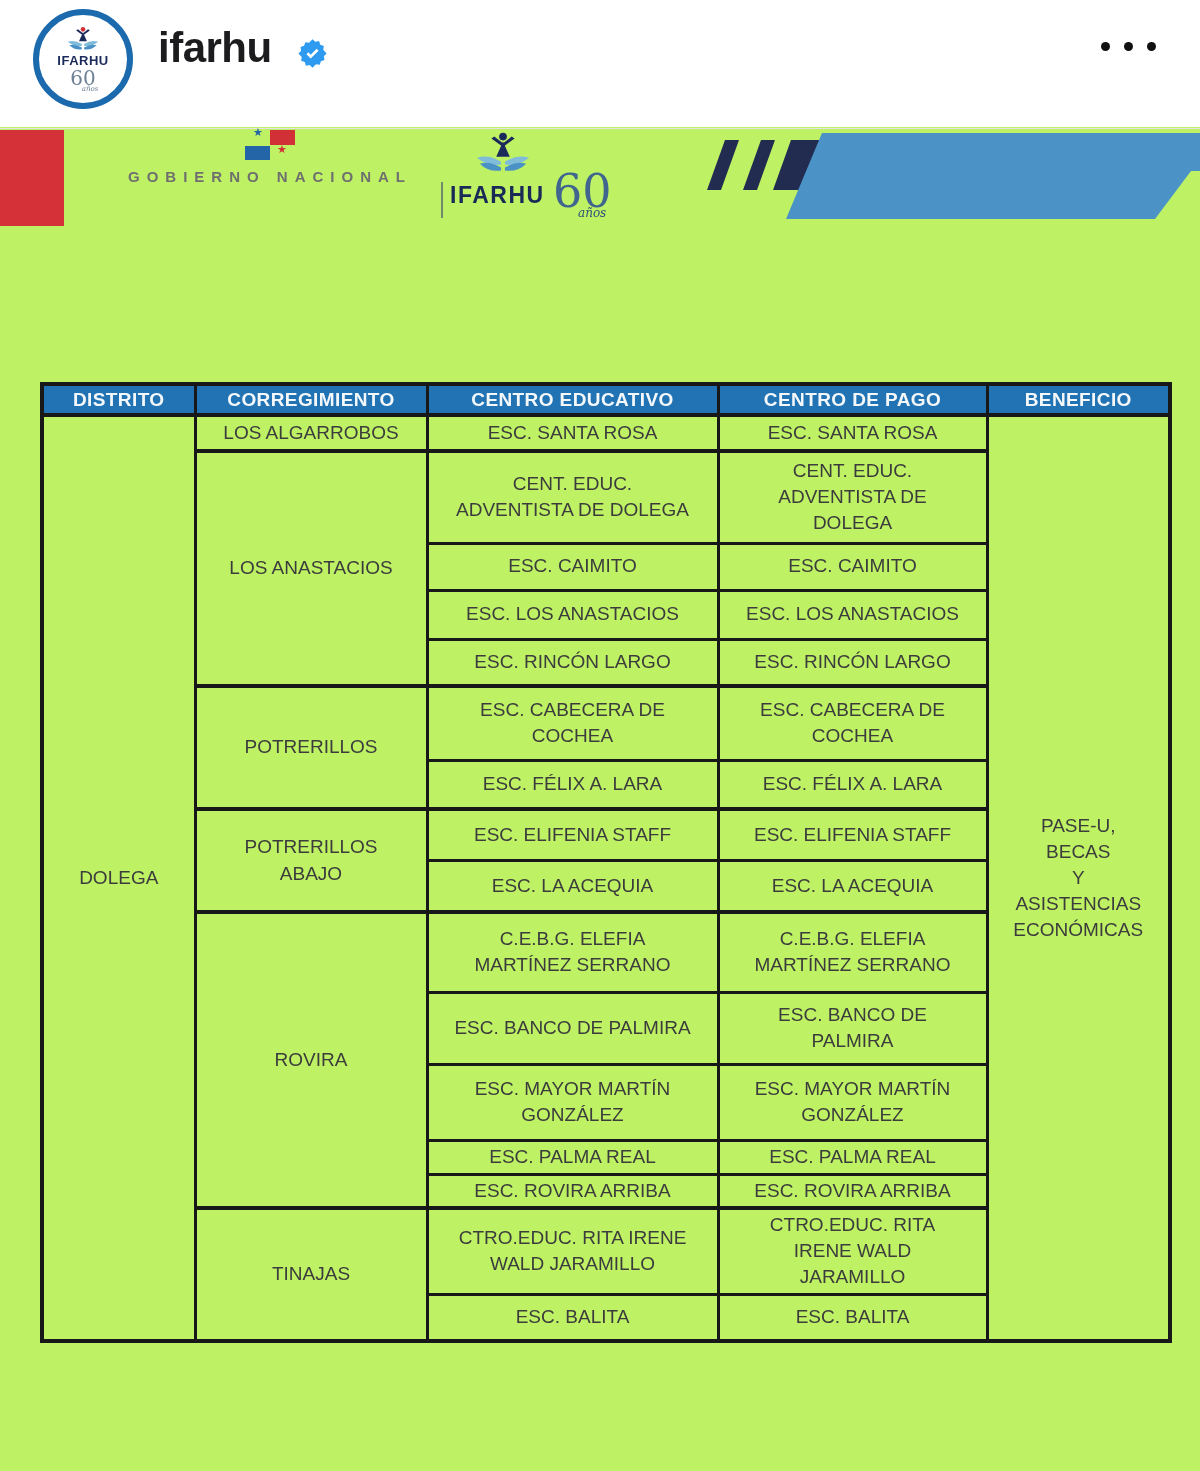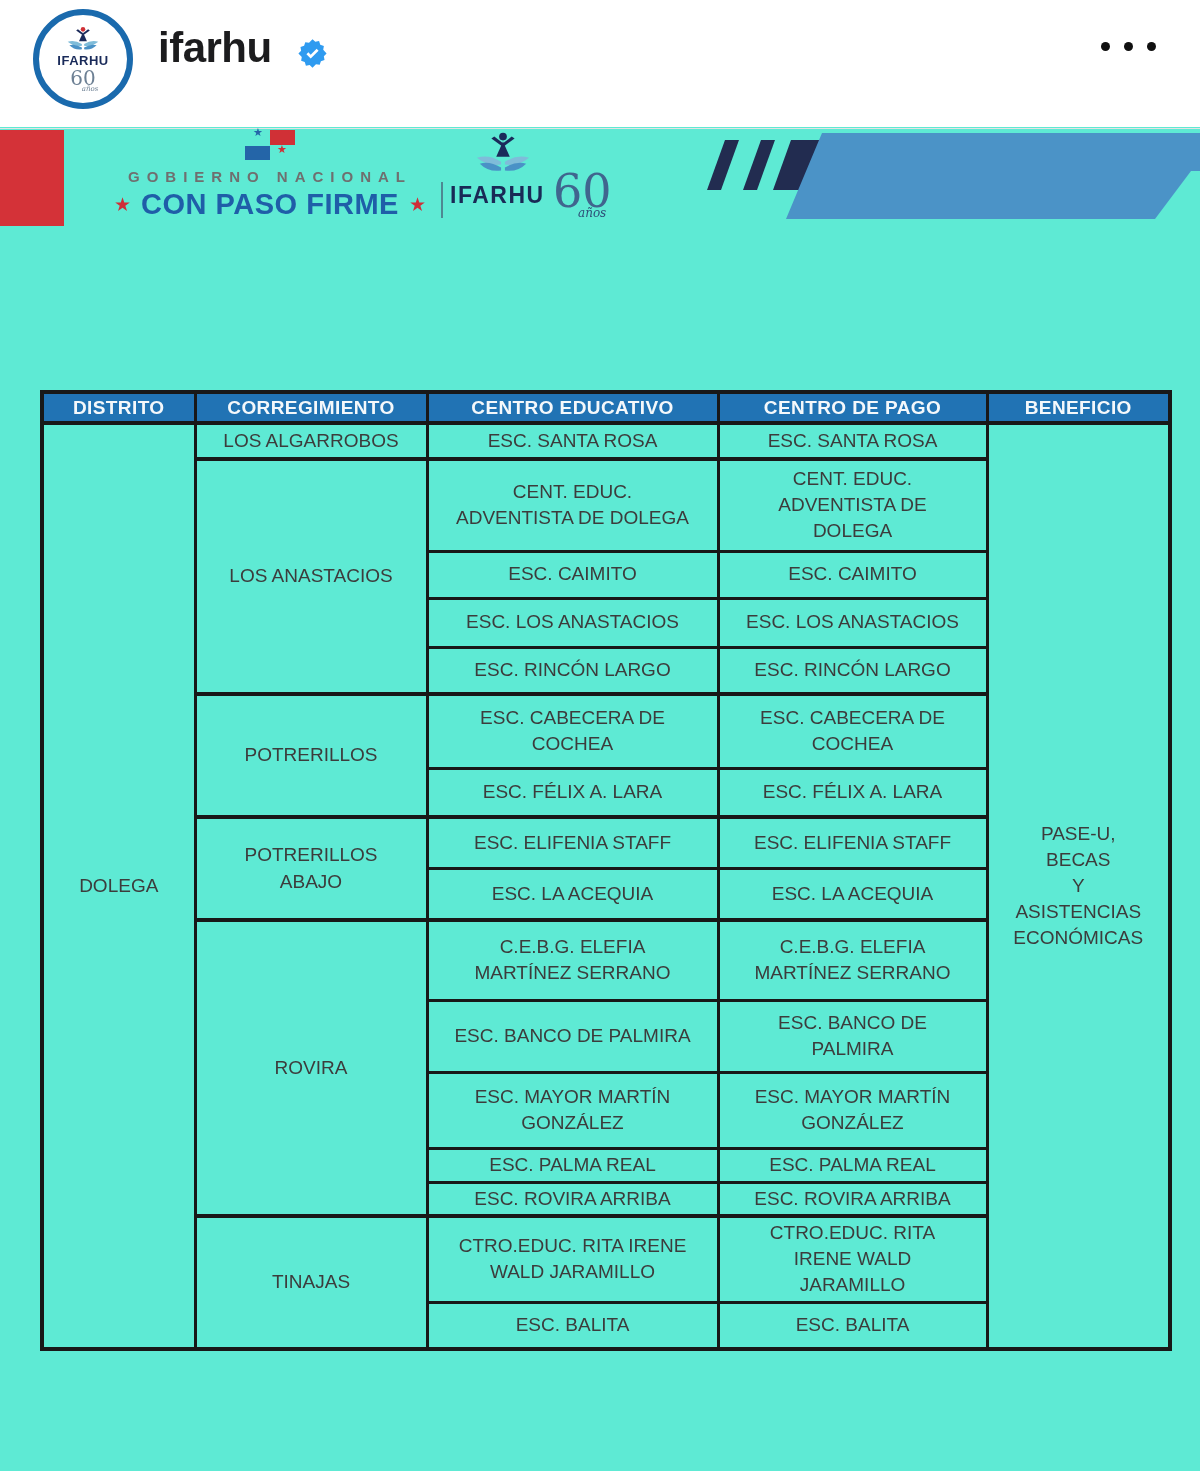--- a/index.html
+++ b/index.html
@@ -1,18 +1,18 @@
 <!DOCTYPE html>
 <html><head>
 <meta charset="utf-8">
 <style>
   * { margin:0; padding:0; box-sizing:border-box; }
   html,body { background:#fff; }
   body { font-family:"Liberation Sans", sans-serif; }
-  .page { position:relative; width:1200px; height:1471px; background:#5eead4; overflow:hidden; }
+  .page { position:relative; width:1200px; height:1471px; background:#bef264; overflow:hidden; }
 
   
   .post-header { position:absolute; top:0; left:0; width:1200px; height:127px; background:#fff; }
   .avatar { position:absolute; left:33px; top:9px; width:100px; height:100px; border-radius:50%;
             border:6px solid #1a6aad; background:#fff; display:flex; flex-direction:column;
             align-items:center; justify-content:center; }
   .avatar .av-brand { font-size:13px; font-weight:800; color:#1a2b5a; letter-spacing:.5px; margin-top:1px; }
   .avatar .av-years { font-family:"DejaVu Serif", serif; font-size:20px; color:#6d8094; line-height:1; }
   .avatar .av-caption { font-family:"DejaVu Serif", serif; font-style:italic; font-size:7px; color:#6d8094; margin-top:-3px; margin-left:14px; }
   .username { position:absolute; left:158px; top:24px; font-size:42px; font-weight:700; color:#1c1c1e; letter-spacing:-.5px; }
@@ -41,21 +41,21 @@
   .brand-figure { position:absolute; left:24px; top:1px; }
   .brand-name { position:absolute; left:0; top:52px; font-size:23px; font-weight:800; color:#192a56; letter-spacing:1.5px; }
   .brand-years { position:absolute; left:103px; top:38px; font-family:"DejaVu Serif", serif; font-size:46px; font-weight:400; color:#40658e; line-height:1; }
   .brand-caption { position:absolute; left:128px; top:76px; font-family:"DejaVu Serif", serif; font-style:italic; font-size:12px; color:#2e4f78; }
 
   .banner-shapes { position:absolute; left:0; top:0; width:1200px; height:132px; }
 
   
   .date-title { position:absolute; left:40px; top:336px; width:1128px; text-align:center;
                 font-size:27px; font-weight:800; color:#0e0e0e; letter-spacing:.3px; }
-  table.schedule { position:absolute; left:40px; top:390px; width:1128px; border-collapse:collapse;
+  table.schedule { position:absolute; left:40px; top:382px; width:1128px; border-collapse:collapse;
                    table-layout:fixed; border:4px solid #181818; }
   table.schedule th, table.schedule td { border:3px solid #181818; text-align:center; vertical-align:middle; }
   table.schedule th { height:31px; background:#2173b4; color:#f4f8fb; font-size:19px; font-weight:700; letter-spacing:.4px; }
   table.schedule td { font-size:19px; color:#3c3c3c; line-height:1.38; white-space:pre-line; padding:2px 4px; }
   table.schedule tr.group-start td { border-top-width:4px;text-align:center; }
   table.schedule th { border-bottom-width:4px; }
 </style>
 </head>
 <body>
 
@@ -101,23 +101,20 @@
 
     <div class="red-bar"></div>
 
     <div class="gov-block">
       <span class="flag">
         <span class="f-red"></span><span class="f-blue"></span>
         <span class="f-star-blue">★</span>
         <span class="f-star-red">★</span>
       </span>
       <div class="gov-line1">GOBIERNO NACIONAL</div>
-      <div class="gov-line2">
-        <span class="star">★</span><span class="cpf">CON PASO FIRME</span><span class="star">★</span>
-      </div>
     </div>
 
     <div class="v-divider"></div>
 
     <div class="brand-block">
       <svg class="brand-figure" width="58" height="44" viewBox="0 0 60 44">
         <circle cx="30" cy="5" r="4" fill="#1b2a5a"></circle>
         <path d="M30 10 L37 26 L23 26 Z" fill="#1b2a5a"></path>
         <path d="M29 15 L18 7 L21 5 L30 12 Z" fill="#1b2a5a"></path>
         <path d="M31 15 L42 7 L39 5 L30 12 Z" fill="#1b2a5a"></path>

